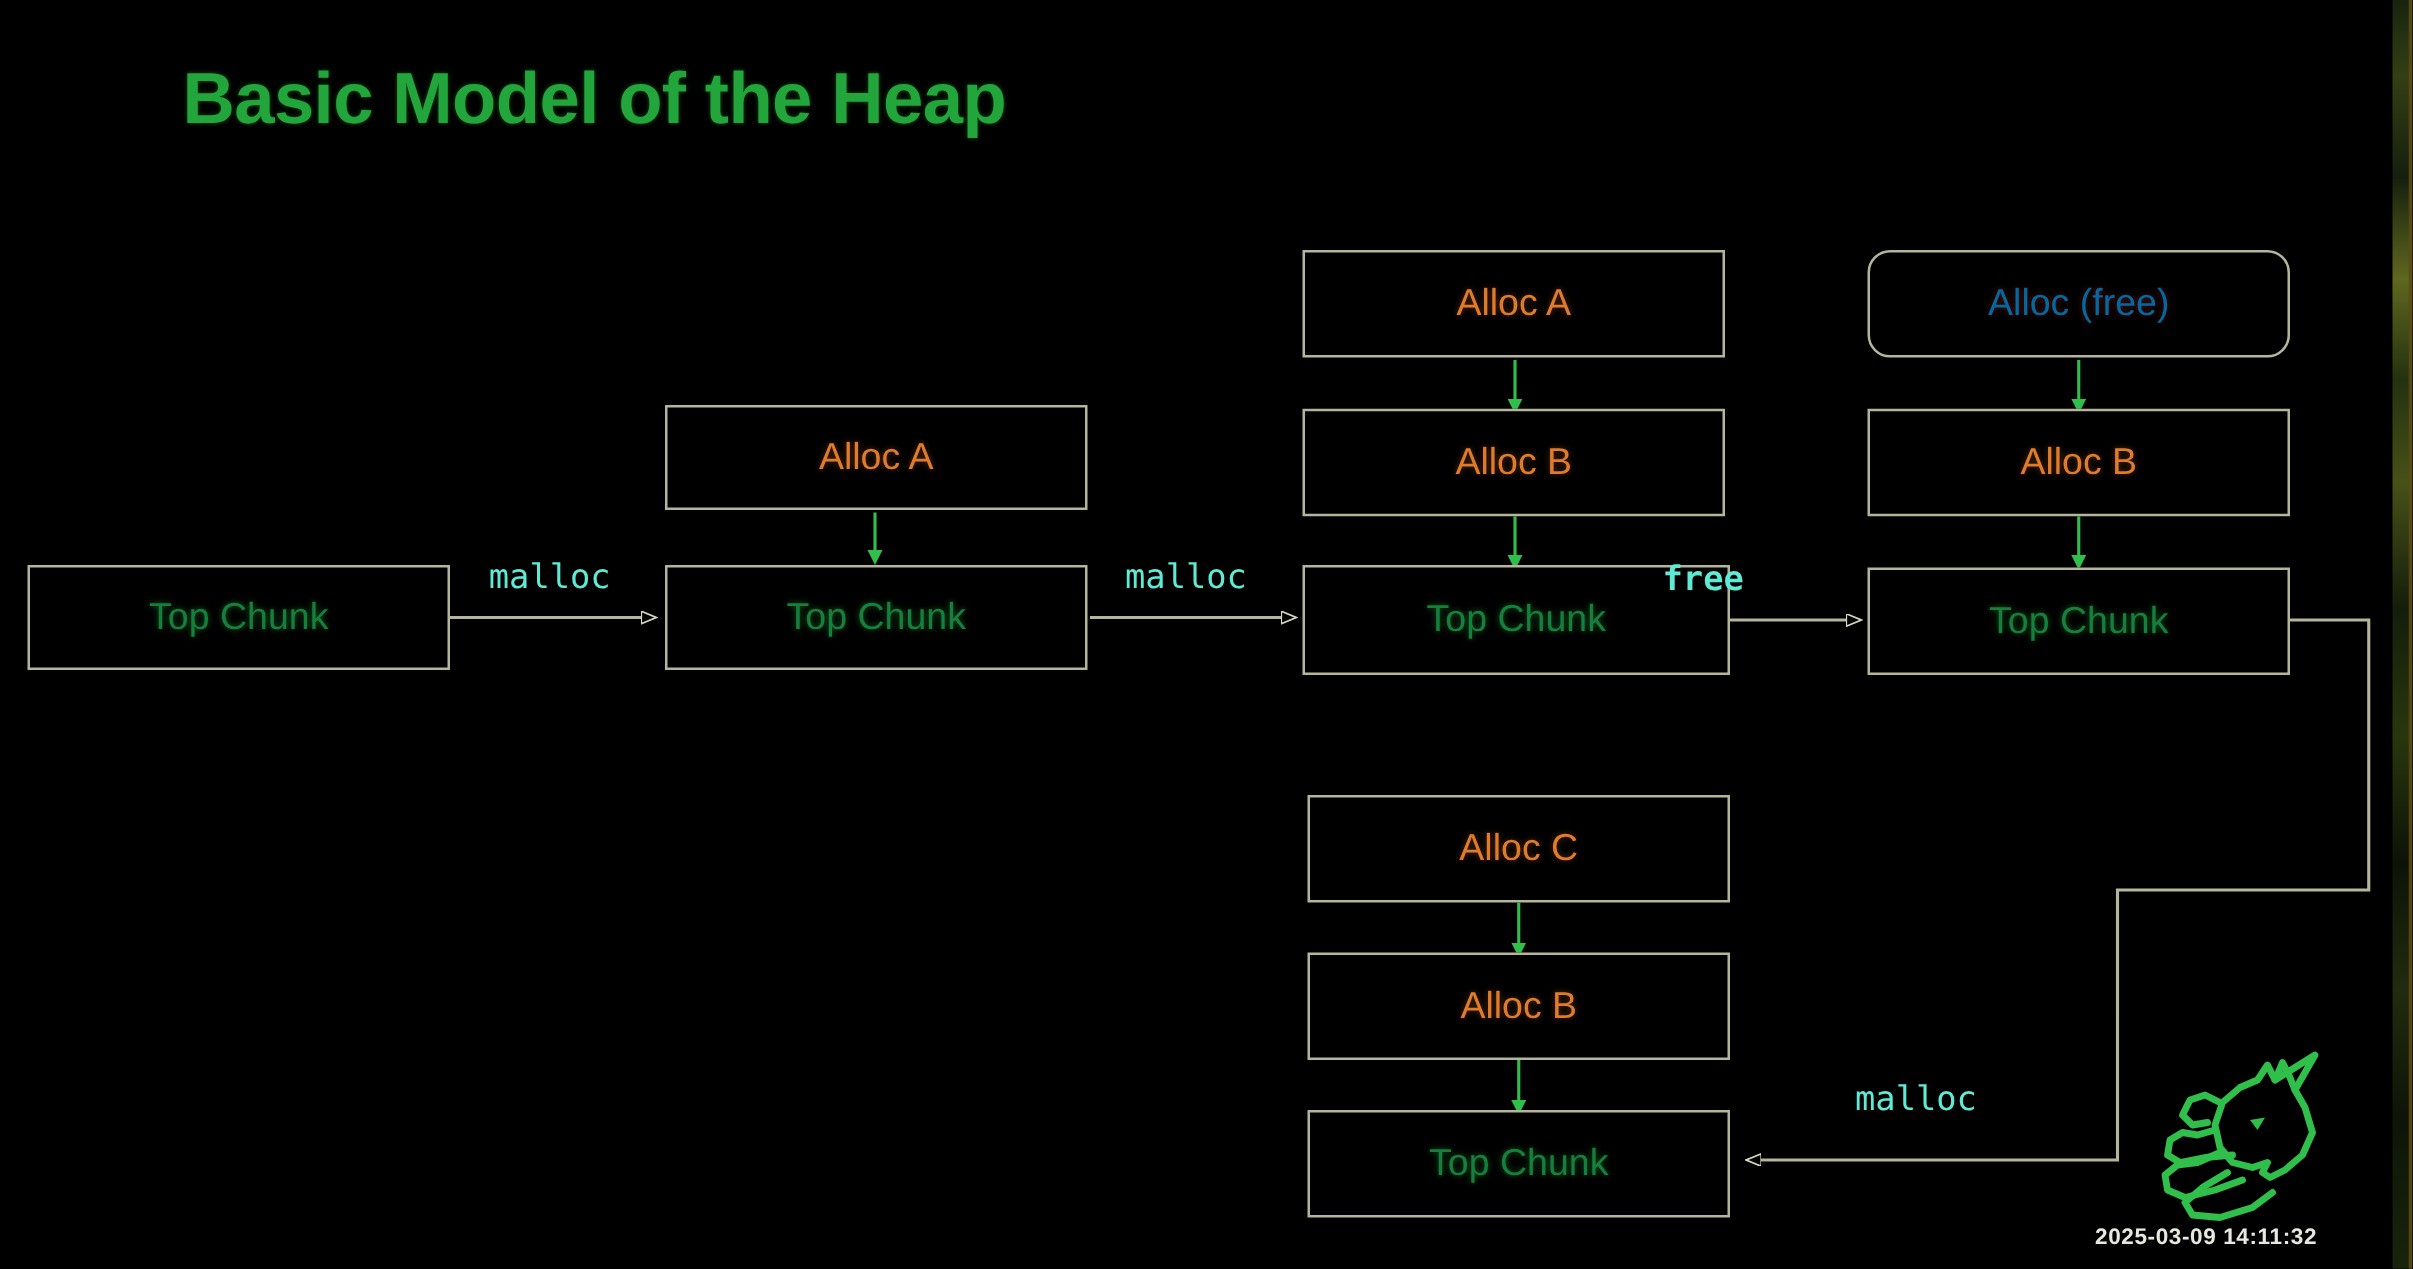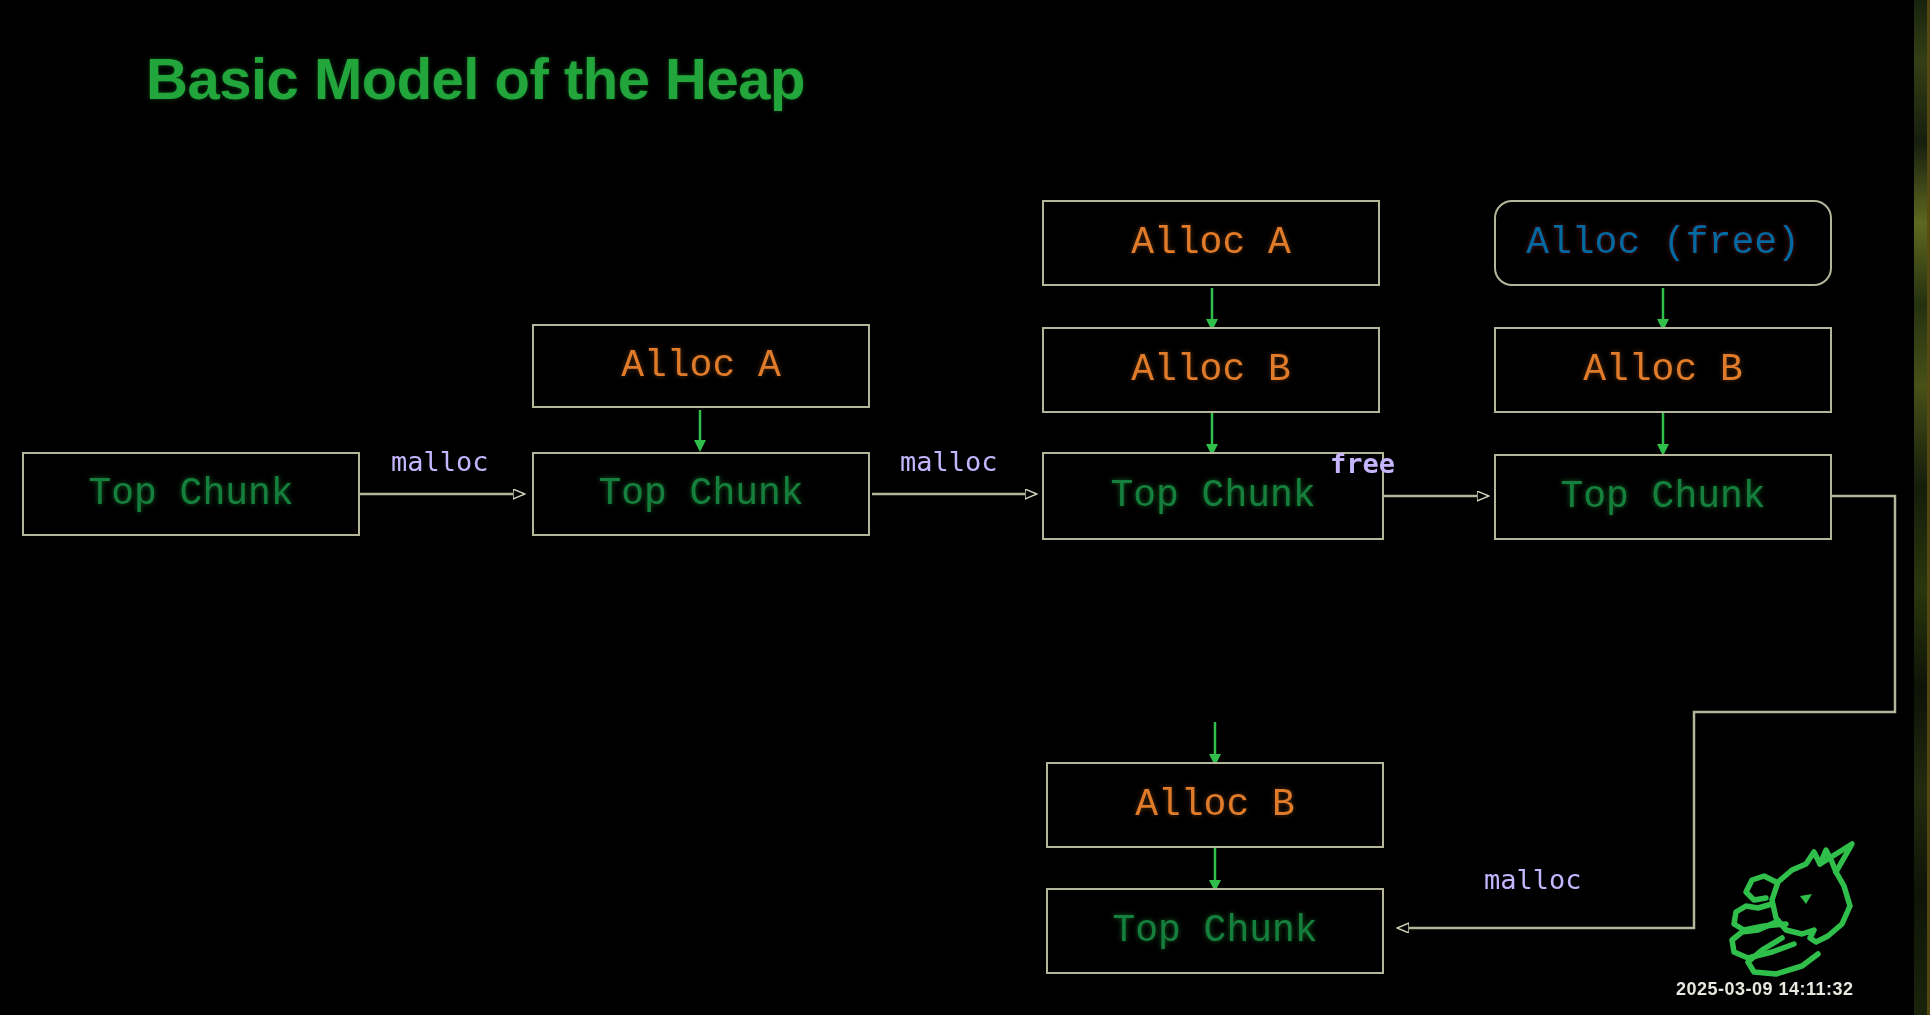--- a/index.html
+++ b/index.html
@@ -38,37 +38,37 @@
 
   
   .node {
     position: absolute;
     box-sizing: border-box;
     border: 2px solid #b5b59a;
     background: #000000;
     display: flex;
     align-items: center;
     justify-content: center;
-    font-family: Liberation Mono, monospace;
-    font-size: 38px;
+    font-family: Liberation Sans, sans-serif;
+    font-size: 30px;
     line-height: 1;
     white-space: nowrap;
     letter-spacing: 0px;
   }
   .node.top-chunk  { color: #15803d; text-shadow: 0 0 5px rgba(47,191,74,0.5); }
   .node.alloc      { color: #e07b2a; text-shadow: 0 0 5px rgba(224,123,42,0.4); }
   .node.freed      { color: #0369a1; text-shadow: 0 0 5px rgba(224,52,52,0.4); border-radius: 18px; }
 
   
   .edge-label {
     position: absolute;
     font-family: "DejaVu Sans Mono", "Liberation Mono", monospace;
     font-size: 27px;
     line-height: 1;
-    color: #c4b5fd;
+    color: #5eead4;
     white-space: nowrap;
   }
 
   
   #edges {
     position: absolute;
     left: 0;
     top: 0;
     width: 1930px;
     height: 1015px;
@@ -191,20 +191,21 @@
   <div class="node top-chunk" style="left:532px; top:452px; width:338px; height:84px;">Top Chunk</div>
 
   <div class="node alloc" style="left:1042px; top:200px; width:338px; height:86px;">Alloc A</div>
   <div class="node alloc" style="left:1042px; top:327px; width:338px; height:86px;">Alloc B</div>
   <div class="node top-chunk" style="left:1042px; top:452px; width:342px; height:88px;">Top Chunk</div>
 
   <div class="node freed" style="left:1494px; top:200px; width:338px; height:86px;">Alloc (free)</div>
   <div class="node alloc" style="left:1494px; top:327px; width:338px; height:86px;">Alloc B</div>
   <div class="node top-chunk" style="left:1494px; top:454px; width:338px; height:86px;">Top Chunk</div>
 
+  <div class="node alloc" style="left:1046px; top:636px; width:338px; height:86px;">Alloc C</div>
   <div class="node alloc" style="left:1046px; top:762px; width:338px; height:86px;">Alloc B</div>
   <div class="node top-chunk" style="left:1046px; top:888px; width:338px; height:86px;">Top Chunk</div>
 
   <div class="edge-label" style="left:391px; top:448px;">malloc</div>
   <div class="edge-label" style="left:900px; top:448px;">malloc</div>
   <div class="edge-label" style="left:1330px; top:450px;font-weight:bold;">free</div>
   <div class="edge-label" style="left:1484px; top:866px;">malloc</div>
 
   <svg id="logo" viewBox="0 0 148 140" xmlns="http://www.w3.org/2000/svg">
     <g fill="none" stroke="#2fbf4a" stroke-width="5.5" stroke-linejoin="round" stroke-linecap="round">

